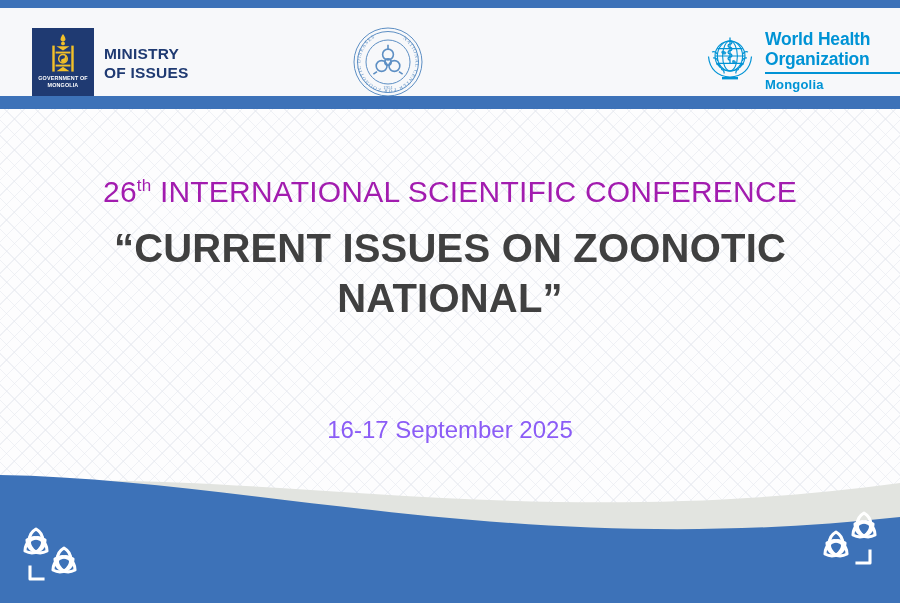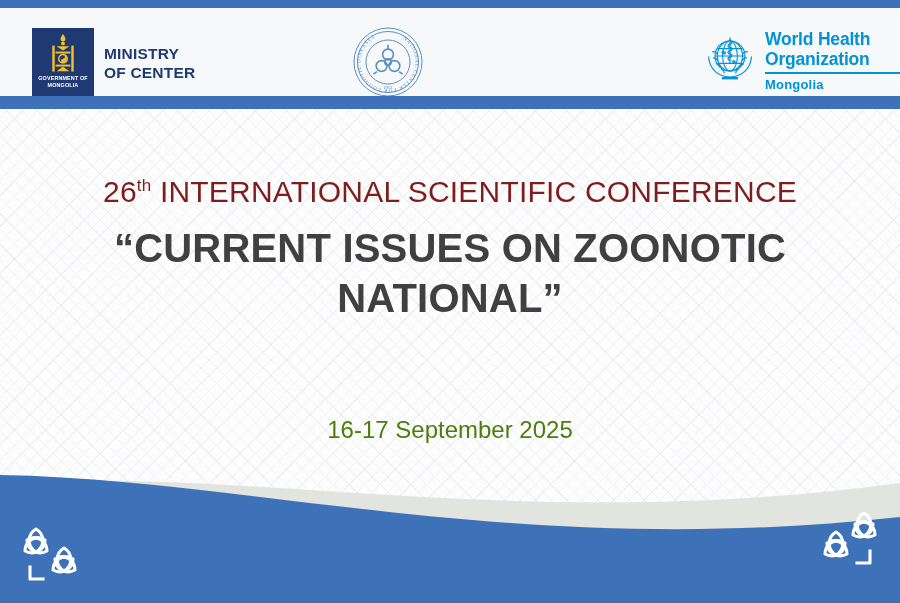--- a/index.html
+++ b/index.html
@@ -140,21 +140,21 @@
   }
 
   
   .headline {
     position: absolute;
     left: 0; top: 173px;
     width: 900px;
     text-align: center;
   }
   .conf-line {
-    color: #7f1d1d;
+    color: #a21caf;
     font-size: 30px;
     letter-spacing: 0.2px;
     line-height: 38px;
     white-space: nowrap;
   }
   .conf-line sup {
     font-size: 17px;
     vertical-align: super;
     line-height: 0;
   }
@@ -167,21 +167,21 @@
     letter-spacing: 0.2px;
     padding: 0 70px;
   }
 
   
   .meta {
     position: absolute;
     left: 0; top: 414px;
     width: 900px;
     text-align: center;
-    color: #4d7c0f;
+    color: #8b5cf6;
     font-size: 24px;
     line-height: 31px;
   }
 
   
   .waves {
     position: absolute;
     left: 0; bottom: 0;
     width: 900px; height: 130px;
   }
@@ -226,21 +226,21 @@
             <rect x="28.3" y="13.6" width="2.4" height="26"></rect>
           </g>
         </svg>
         <div class="gov-txt">
           <div>GOVERNMENT OF</div>
           <div>MONGOLIA</div>
         </div>
       </div>
       <div class="moh-name">
         <div>MINISTRY</div>
-        <div>OF CENTER</div>
+        <div>OF ISSUES</div>
       </div>
     </div>
 
     <div class="nczd-logo">
       <svg width="72" height="72" viewBox="0 0 72 72">
         <g fill="none" stroke="#5d8fc4" stroke-width="1">
           <circle cx="36" cy="36" r="34"></circle>
           <circle cx="36" cy="36" r="30.5"></circle>
           <circle cx="36" cy="36" r="22"></circle>
         </g>

